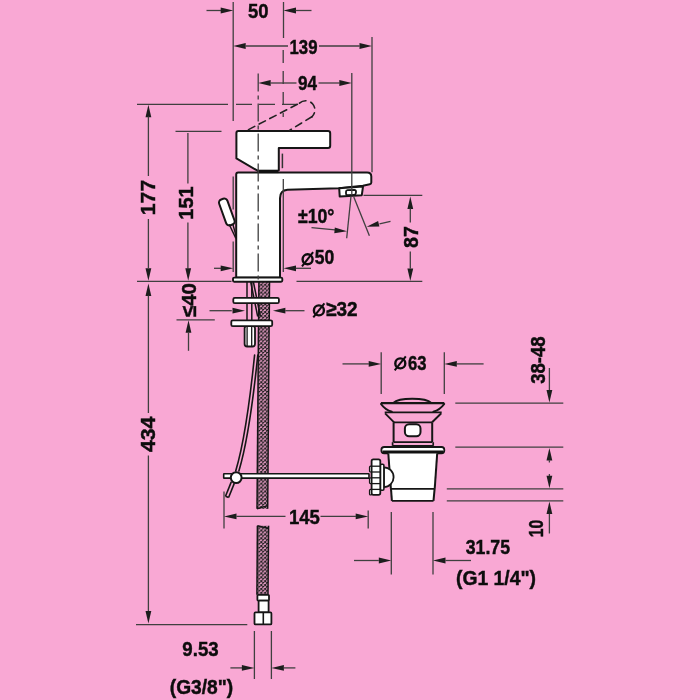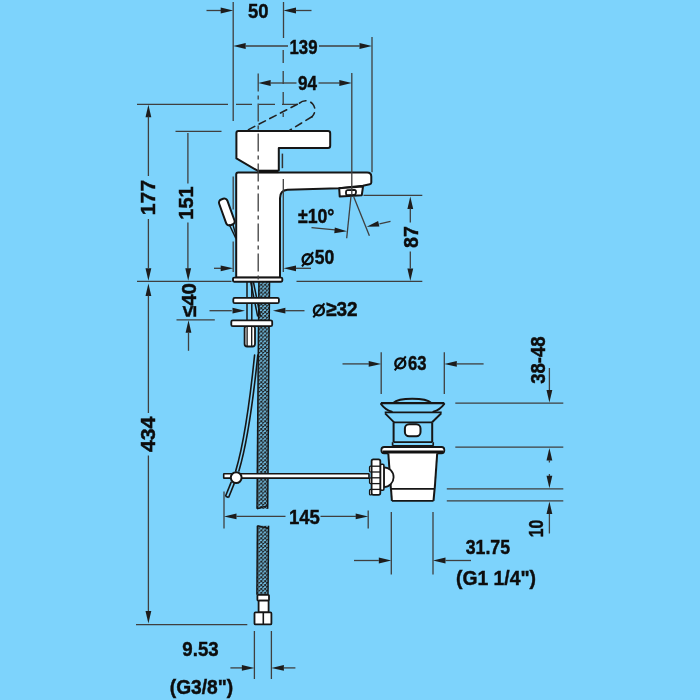--- a/index.html
+++ b/index.html
@@ -1,16 +1,16 @@
 <!DOCTYPE html>
 <html><head>
 <meta charset="utf-8">
 <style>
 html,body { margin:0; padding:0; background:#fff; }
-#page { width:700px; height:700px; position:relative; background:#7dd3fc; }
+#page { width:700px; height:700px; position:relative; background:#f9a8d4; }
 svg { position:absolute; top:0; left:0; font-family:"Liberation Sans", sans-serif; }
 </style>
 </head>
 <body>
 <div id="page">
 <svg width="700" height="700" viewBox="0 0 700 700">
 <defs>
 <pattern id="xh" width="3.9" height="3.9" patternUnits="userSpaceOnUse">
 <path d="M0,0 L3.9,3.9 M3.9,0 L0,3.9" stroke="#1c1c1c" stroke-width="1.05"></path>
 </pattern>

